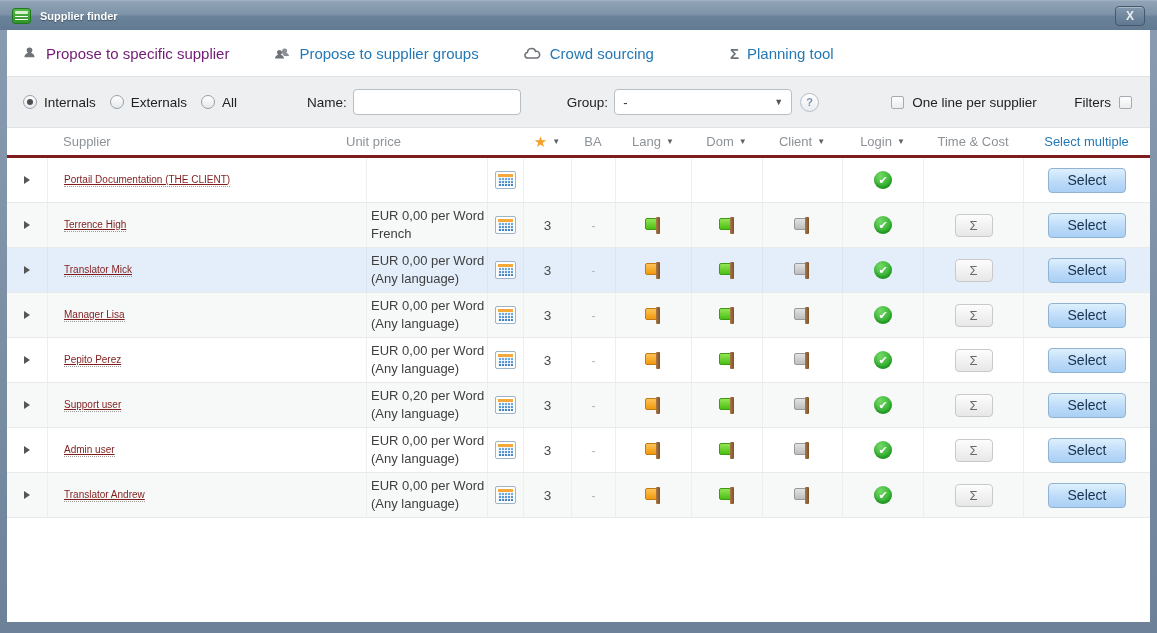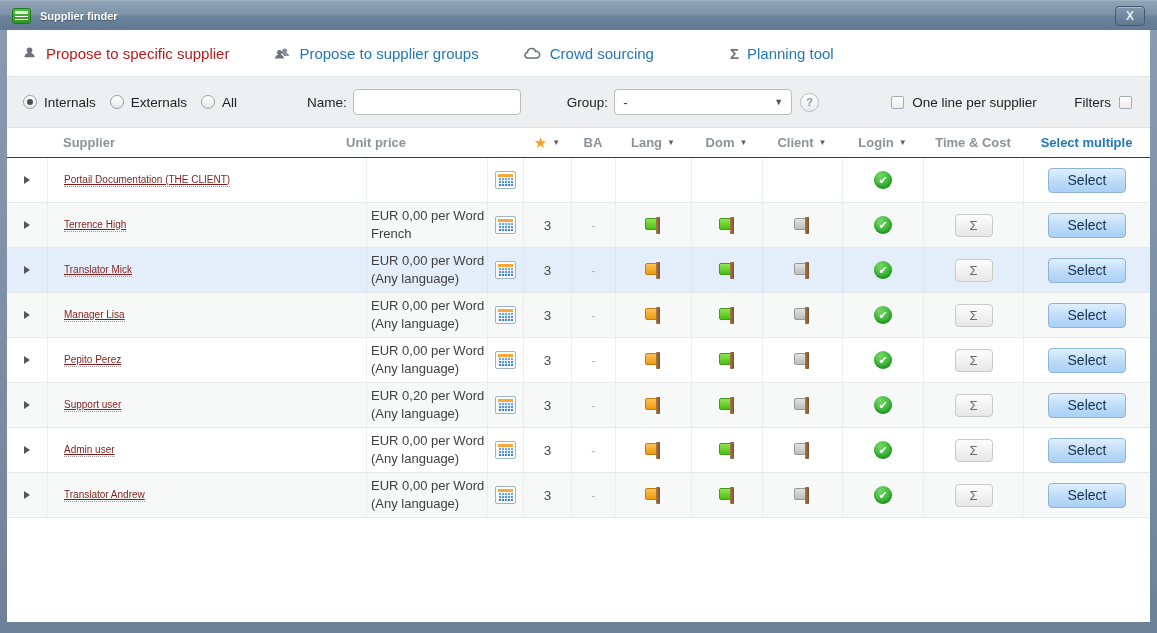--- a/index.html
+++ b/index.html
@@ -45,21 +45,21 @@
     color:#e9eef3; font-weight:bold; font-size:12px;
     display:flex; align-items:center; justify-content:center;
     cursor:pointer; font-family:"Liberation Sans",sans-serif;
   }
 
   .content { background:#fff; width:1143px; height:592px; overflow:hidden; }
 
   
   .tabbar { display:flex; align-items:center; height:46px; padding:0 0 0 14px; background:#fff; }
   .tab { display:flex; align-items:center; gap:8px; font-size:15px; color:#2478b5; cursor:pointer; margin-right:44px; white-space:nowrap; }
-  .tab.active { color:#b91c1c; cursor:default;justify-content:flex-end; }
+  .tab.active { color:#701a75; cursor:default;justify-content:flex-end; }
   .tab .ticon { flex:0 0 auto; display:flex; align-items:center; }
   .tab .sigma-glyph { font-size:15px; color:#6d7378; font-weight:bold; }
   .tab.planning { margin-left:32px; }
 
   
   .filterbar {
     height:52px; background:#edeff1;
     border-top:1px solid #e0e3e6; border-bottom:1px solid #e0e3e6;
     display:flex; align-items:center; padding:0 18px 0 16px;
     font-size:13.5px; color:#222;
@@ -80,21 +80,21 @@
   .help-icon { width:19px; height:19px; border-radius:50%; border:1px solid #b6bfc7;
     background: linear-gradient(#ffffff,#e9edf1); color:#7d93a9; font-size:11px; font-weight:bold;
     display:flex; align-items:center; justify-content:center; margin-left:8px; cursor:pointer; }
   .checkbox { width:13px; height:13px; border:1px solid #a6abb1; border-radius:2px;
     background: linear-gradient(#fefefe,#ececec); display:inline-block; flex:0 0 auto; cursor:pointer; }
   .oneline-wrap { display:flex; align-items:center; gap:8px; margin-left:72px; }
   .filters-wrap { display:flex; align-items:center; gap:8px; margin-left:auto; }
 
   
   .grid { display:grid; grid-template-columns: 40px 295px 145px 36px 48px 44px 76px 71px 80px 81px 100px 1fr; align-items:center; }
-  .thead { height:30px; color:#8d9297; font-size:13px; border-bottom:1px solid #7f1d1d;font-weight:bold; }
+  .thead { height:30px; color:#8d9297; font-size:13px; border-bottom:3px solid #7f1d1d; }
   .thead .cell { display:flex; align-items:center; justify-content:center; gap:5px; }
   .thead .h-supplier { justify-content:flex-start; padding-left:16px; }
   .thead .h-price { justify-content:flex-start; padding-left:4px; }
   .h-star { color:#f5a12d; font-size:15px; }
   .h-select { color:#2478b5; cursor:pointer; }
   .sort-arrow { font-size:8px; color:#5d6166; cursor:pointer; }
 
   .row { height:45px; border-bottom:1px solid #e7e9eb; background:#fff; }
   .row:nth-child(even) { background:#f7f8f8; }
   .row.selected { background:#e4eefa; }

